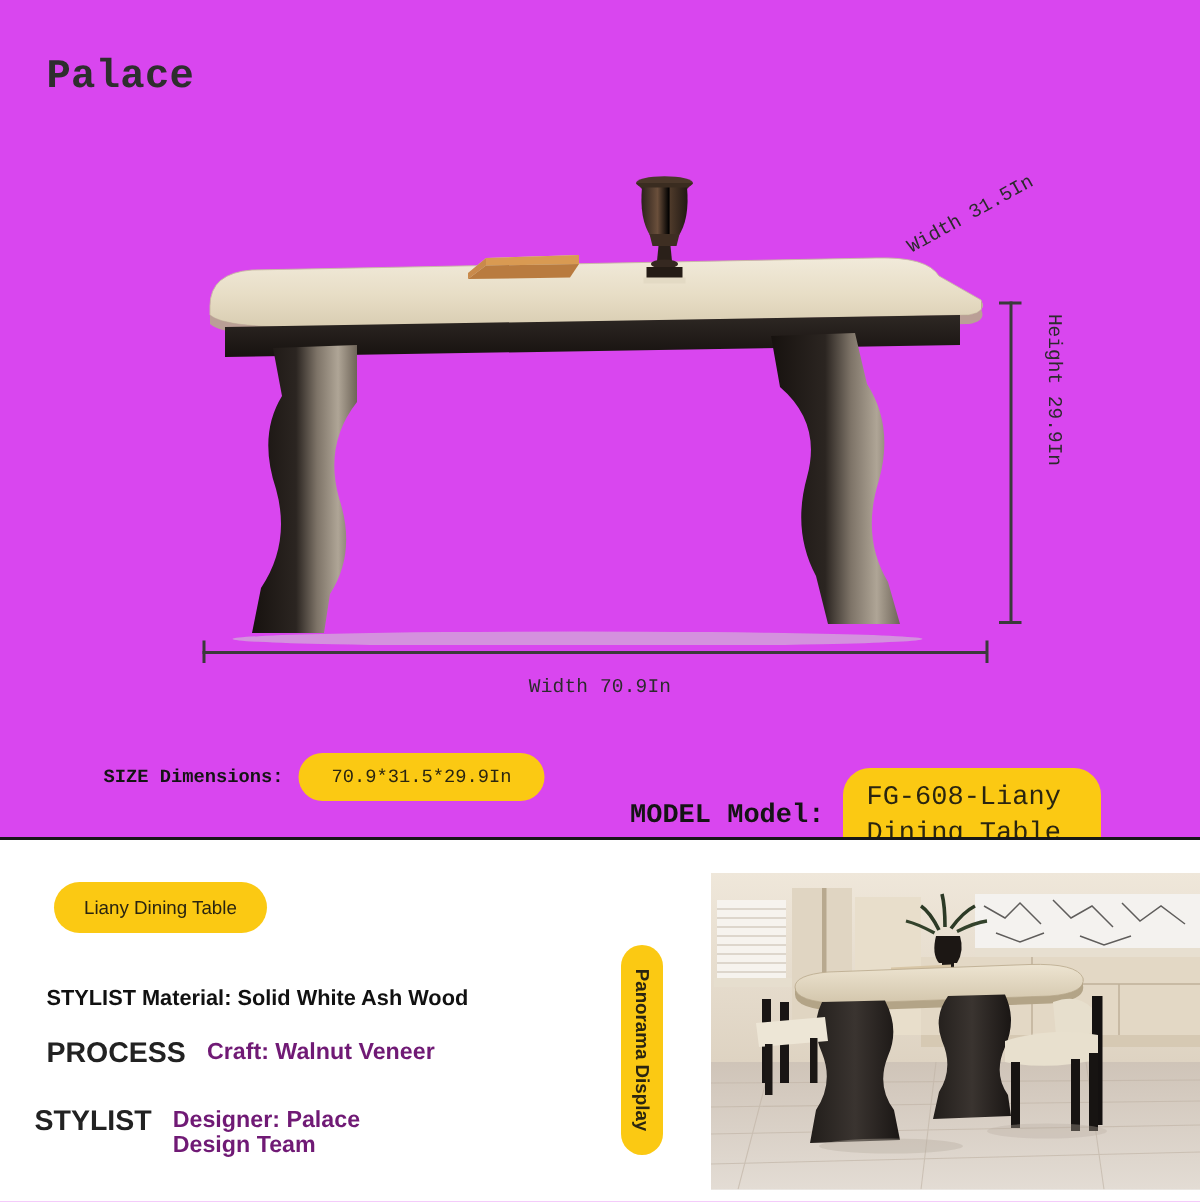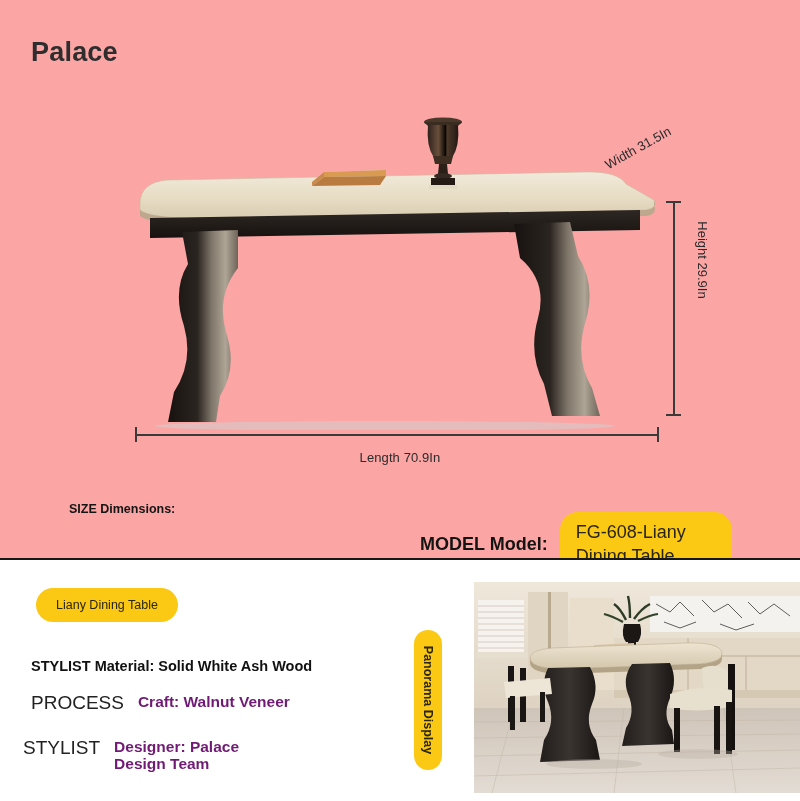--- a/index.html
+++ b/index.html
@@ -21,22 +21,23 @@
     background: #ffffff;
   }
 
   
   .spec-section {
     position: absolute;
     left: 0;
     top: 0;
     width: 800px;
     height: 558px;
-    background: #fca5a5;
+    background: #d946ef;
     overflow: hidden;
+    font-family: Liberation Mono, monospace;
   }
   .brand-title {
     position: absolute;
     left: 31px;
     top: 37px;
     font-size: 27px;
     font-weight: bold;
     letter-spacing: 0.2px;
     color: #2e2e2e;
   }
@@ -228,21 +229,21 @@
   }
   .kv-row {
     position: absolute;
     display: flex;
     align-items: flex-start;
   }
   .kv-row.process { left: 31px; top: 133px; }
   .kv-row.stylist { left: 23px; top: 178px; }
   .kv-key {
     font-size: 19px;
-    font-weight: normal;
+    font-weight: bold;
     color: #222222;
     white-space: nowrap;
     line-height: 1.05;
   }
   .kv-val {
     font-size: 15.5px;
     font-weight: bold;
     color: #701a75;
     line-height: 1.12;
     margin-left: 14px;
@@ -361,33 +362,34 @@
 
         <ellipse cx="23" cy="64" rx="9" ry="3" fill="#352820"></ellipse>
         <rect x="11" y="66" width="24" height="9" fill="#241B15"></rect>
         <rect x="9" y="73" width="28" height="4" fill="#E3DAC4"></rect>
       </svg>
     </div>
 
     <div class="dim-line len-line"></div>
     <div class="dim-line len-tick-l"></div>
     <div class="dim-line len-tick-r"></div>
-    <div class="len-label">Length 70.9In</div>
+    <div class="len-label">Width 70.9In</div>
 
     <div class="dim-line hgt-line"></div>
     <div class="dim-line hgt-tick-t"></div>
     <div class="dim-line hgt-tick-b"></div>
     <div class="hgt-label">Height 29.9In</div>
 
     <div class="wid-label">Width 31.5In</div>
 
     <div class="spec-row">
 
       <div class="spec-item size">
         <span class="spec-label sm">SIZE Dimensions:</span>
+        <span class="pill size-pill">70.9*31.5*29.9In</span>
       </div>
 
       <div class="spec-item model">
         <span class="spec-label lg">MODEL Model:</span>
         <span class="pill model-pill">FG-608-Liany Dining Table</span>
       </div>
 
     </div>
   </div>
 

